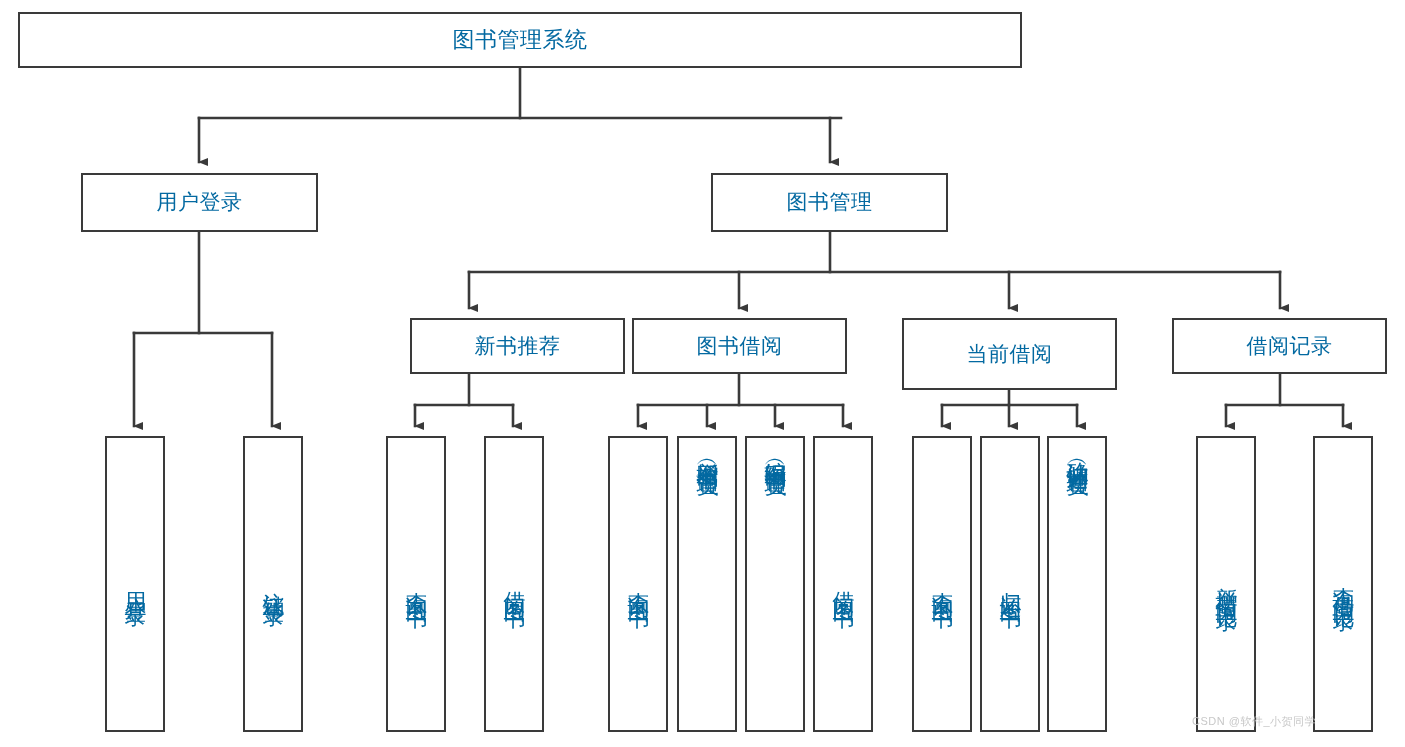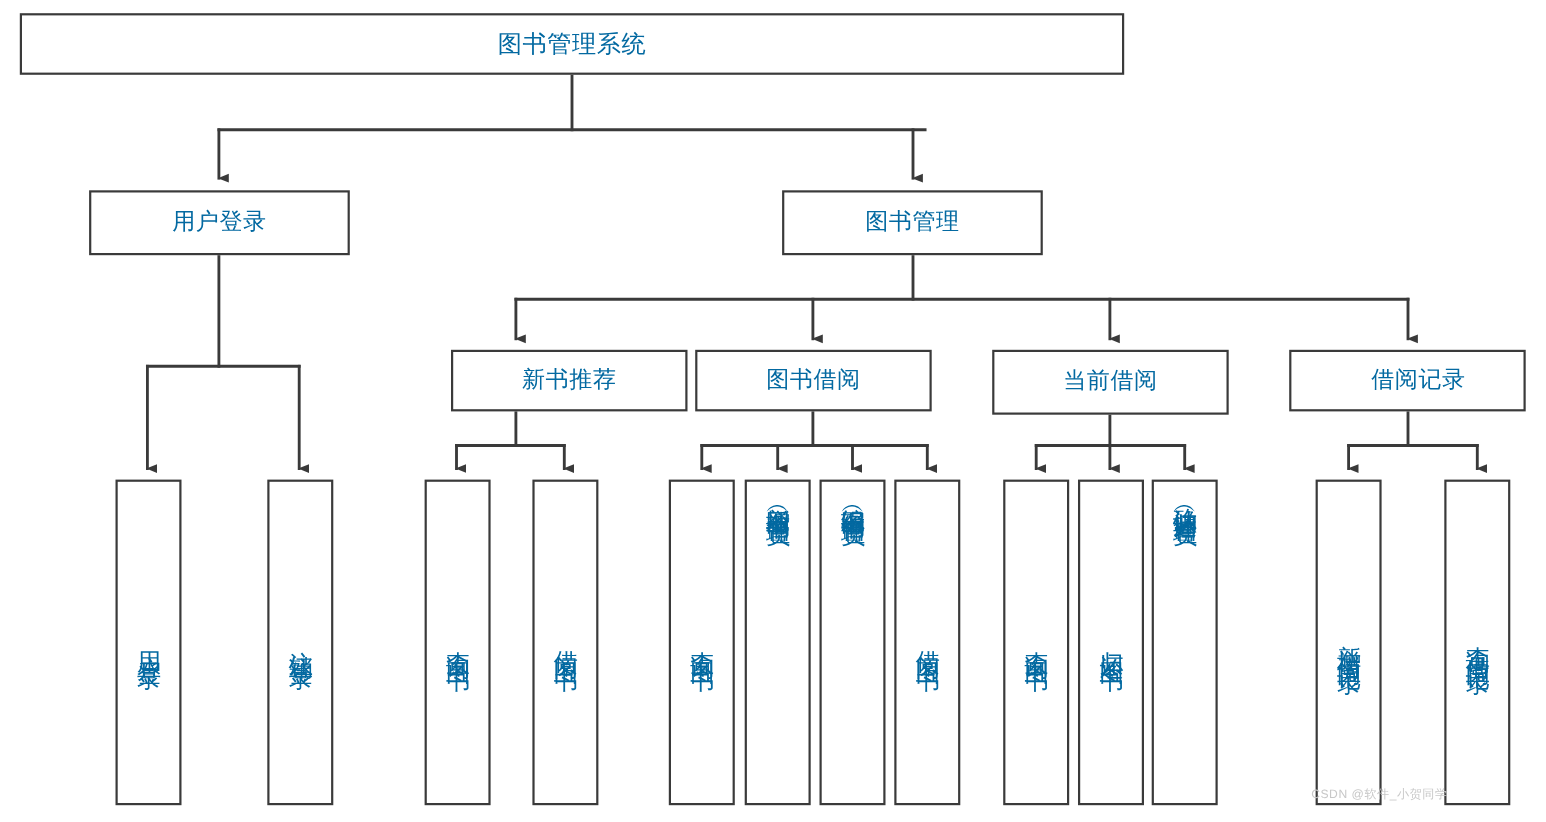--- a/index.html
+++ b/index.html
@@ -140,21 +140,21 @@
   <div class="node horiz" style="left:711px;top:173px;width:237px;height:59px;">
     <span class="label">图书管理</span>
   </div>
 
   <div class="node horiz" style="left:362px;top:318px;width:215px;height:56px;margin-left:48px;">
     <span class="label">新书推荐</span>
   </div>
   <div class="node horiz" style="left:632px;top:318px;width:215px;height:56px;">
     <span class="label">图书借阅</span>
   </div>
-  <div class="node horiz" style="left:902px;top:318px;width:215px;height:59px;">
+  <div class="node horiz" style="left:902px;top:318px;width:215px;height:72px;">
     <span class="label">当前借阅</span>
   </div>
   <div class="node horiz" style="left:1172px;top:318px;width:215px;height:56px;padding-left:20px;">
     <span class="label">借阅记录</span>
   </div>
 
   <div class="node vert center" style="left:105px;top:436px;width:60px;height:296px;">
     <span class="label">用户登录</span>
   </div>
   <div class="node vert center" style="left:243px;top:436px;width:60px;height:296px;">

